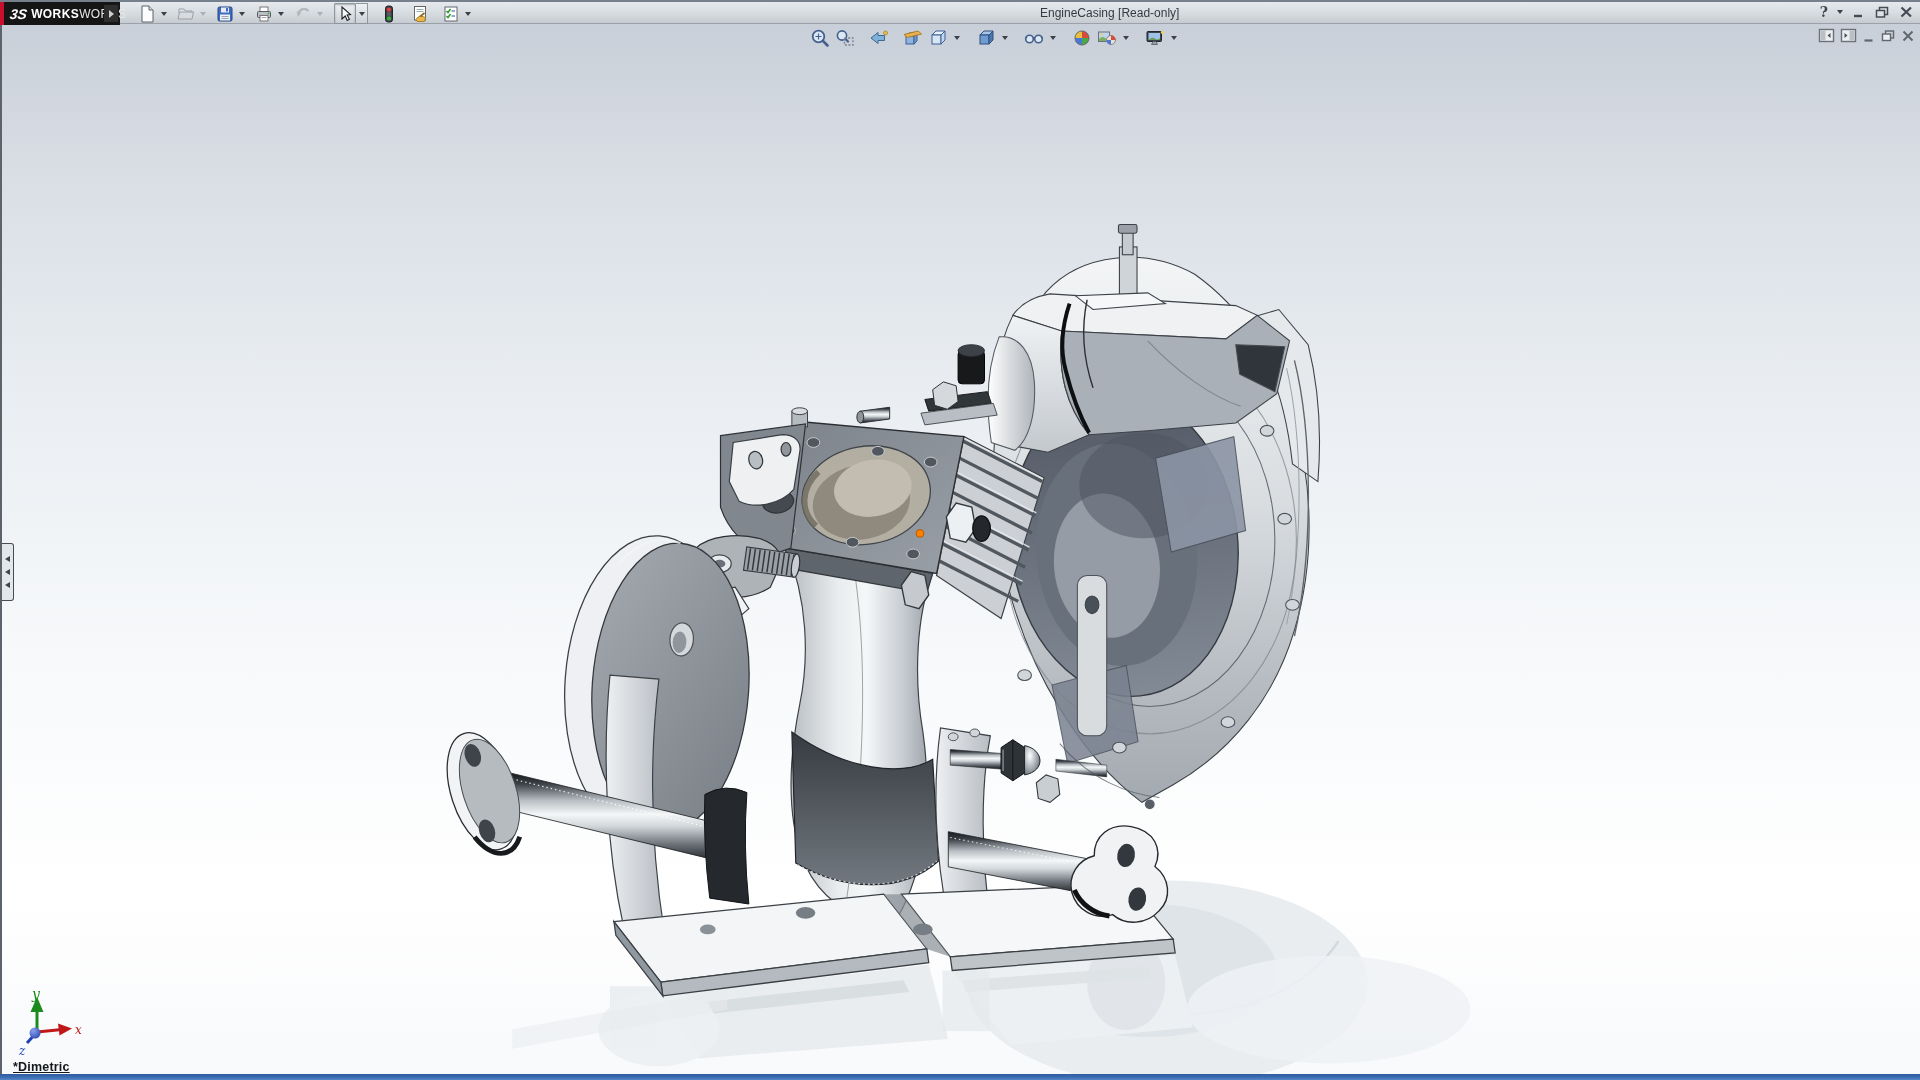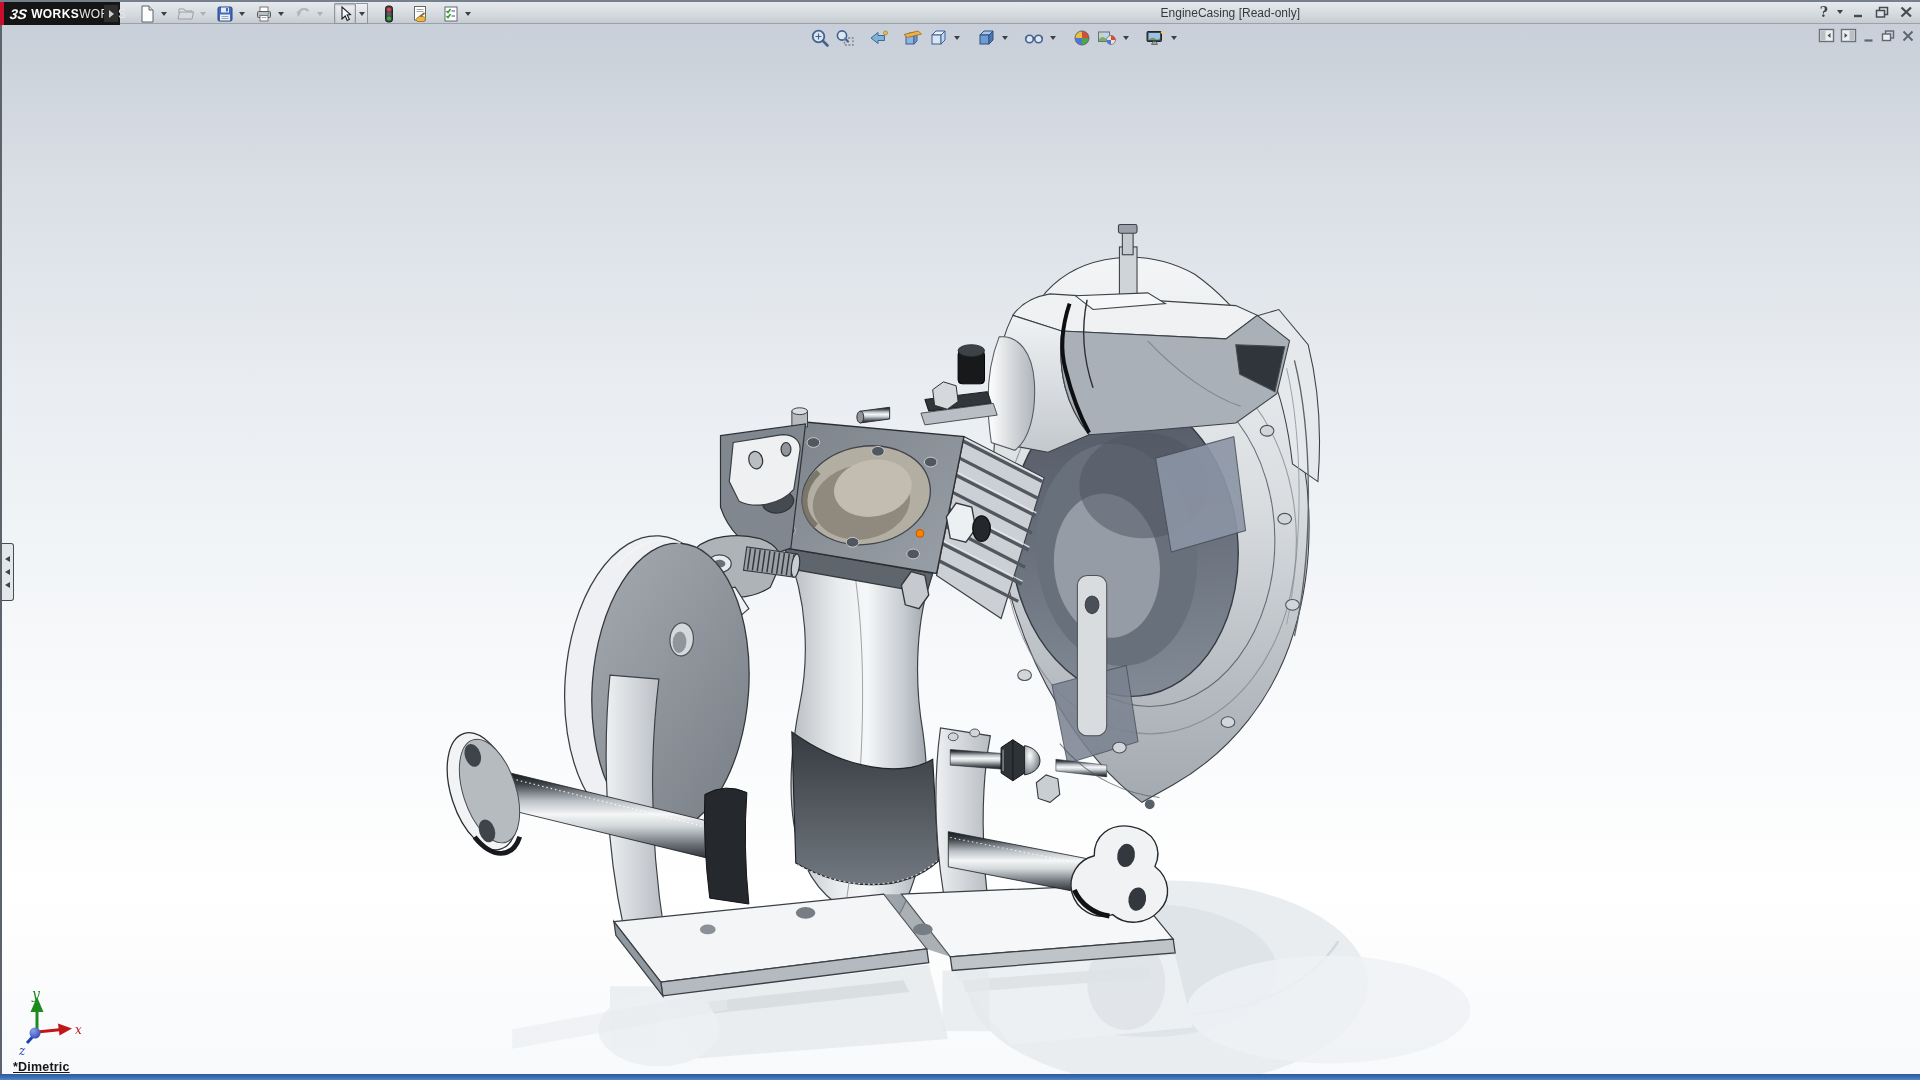--- a/index.html
+++ b/index.html
@@ -29,21 +29,21 @@
   .tbtn svg { display:block; }
   .caret { width:0; height:0; border-left:3.5px solid transparent; border-right:3.5px solid transparent;
     border-top:4px solid #3c4146; margin:0 3px; }
   .caret.dis { border-top-color:#aab0b7; }
   .tgroup { display:flex; align-items:center; margin-right:3px; }
   .pressed { border:1px solid #8f969e; background:linear-gradient(180deg,#eff2f4,#ccd1d6);
     box-shadow:inset 0 1px 2px rgba(40,50,60,.35); border-radius:1px; }
   .pressed-caret { border:1px solid #8f969e; border-left:none; height:21px; width:12px;
     display:flex; align-items:center; justify-content:center;
     background:linear-gradient(180deg,#eff2f4,#ccd1d6); }
-  .title { position:absolute; left:1040px; top:4px; width:260px; text-align:right;
+  .title { position:absolute; left:1040px; top:4px; width:260px; text-align:left;
     font-size:12px; color:#353a40; }
   .win-controls { position:absolute; right:6px; top:2px; display:flex; align-items:center; gap:9px; }
   .help-glyph { font-weight:bold; font-size:14px; color:#3f464e; font-family:"DejaVu Serif",serif; }
 
   
   .viewport { position:absolute; left:0; top:24px; width:1920px; height:1056px;
     background:linear-gradient(180deg,#c8cfd8 0%,#d9dee5 14%,#e9edf1 34%,#f6f8fa 58%,#ffffff 82%,#f8f9fb 100%);
     border-left:2px solid #5c636b; overflow:hidden; }
   .model-svg { position:absolute; left:0; top:0; }
 

